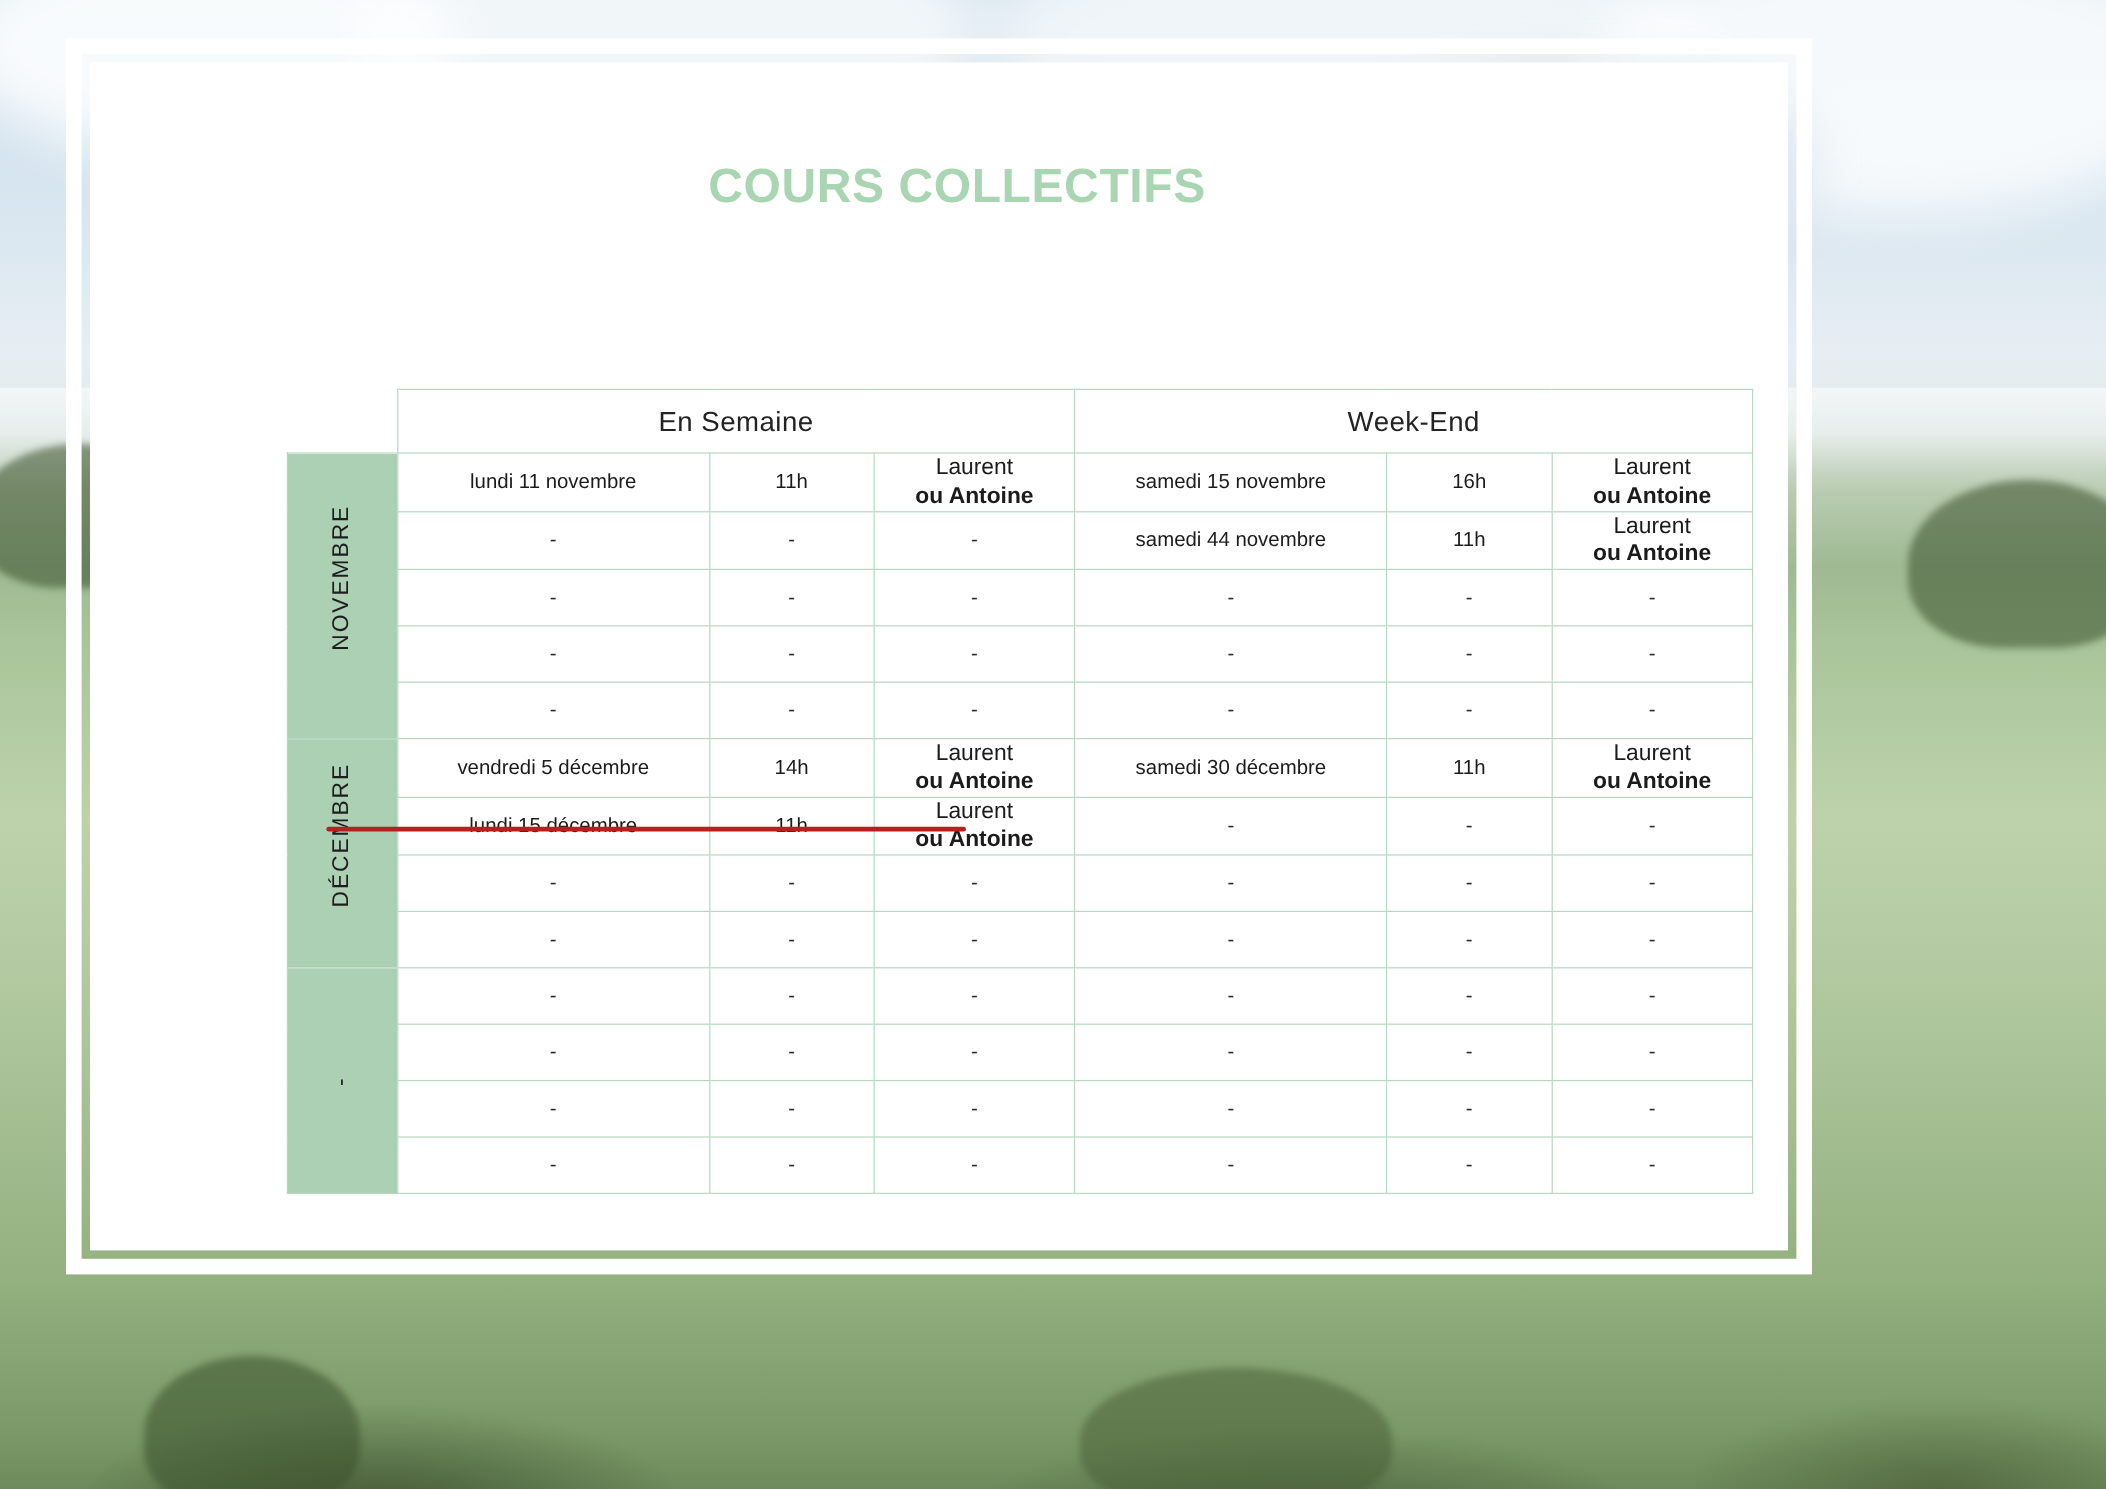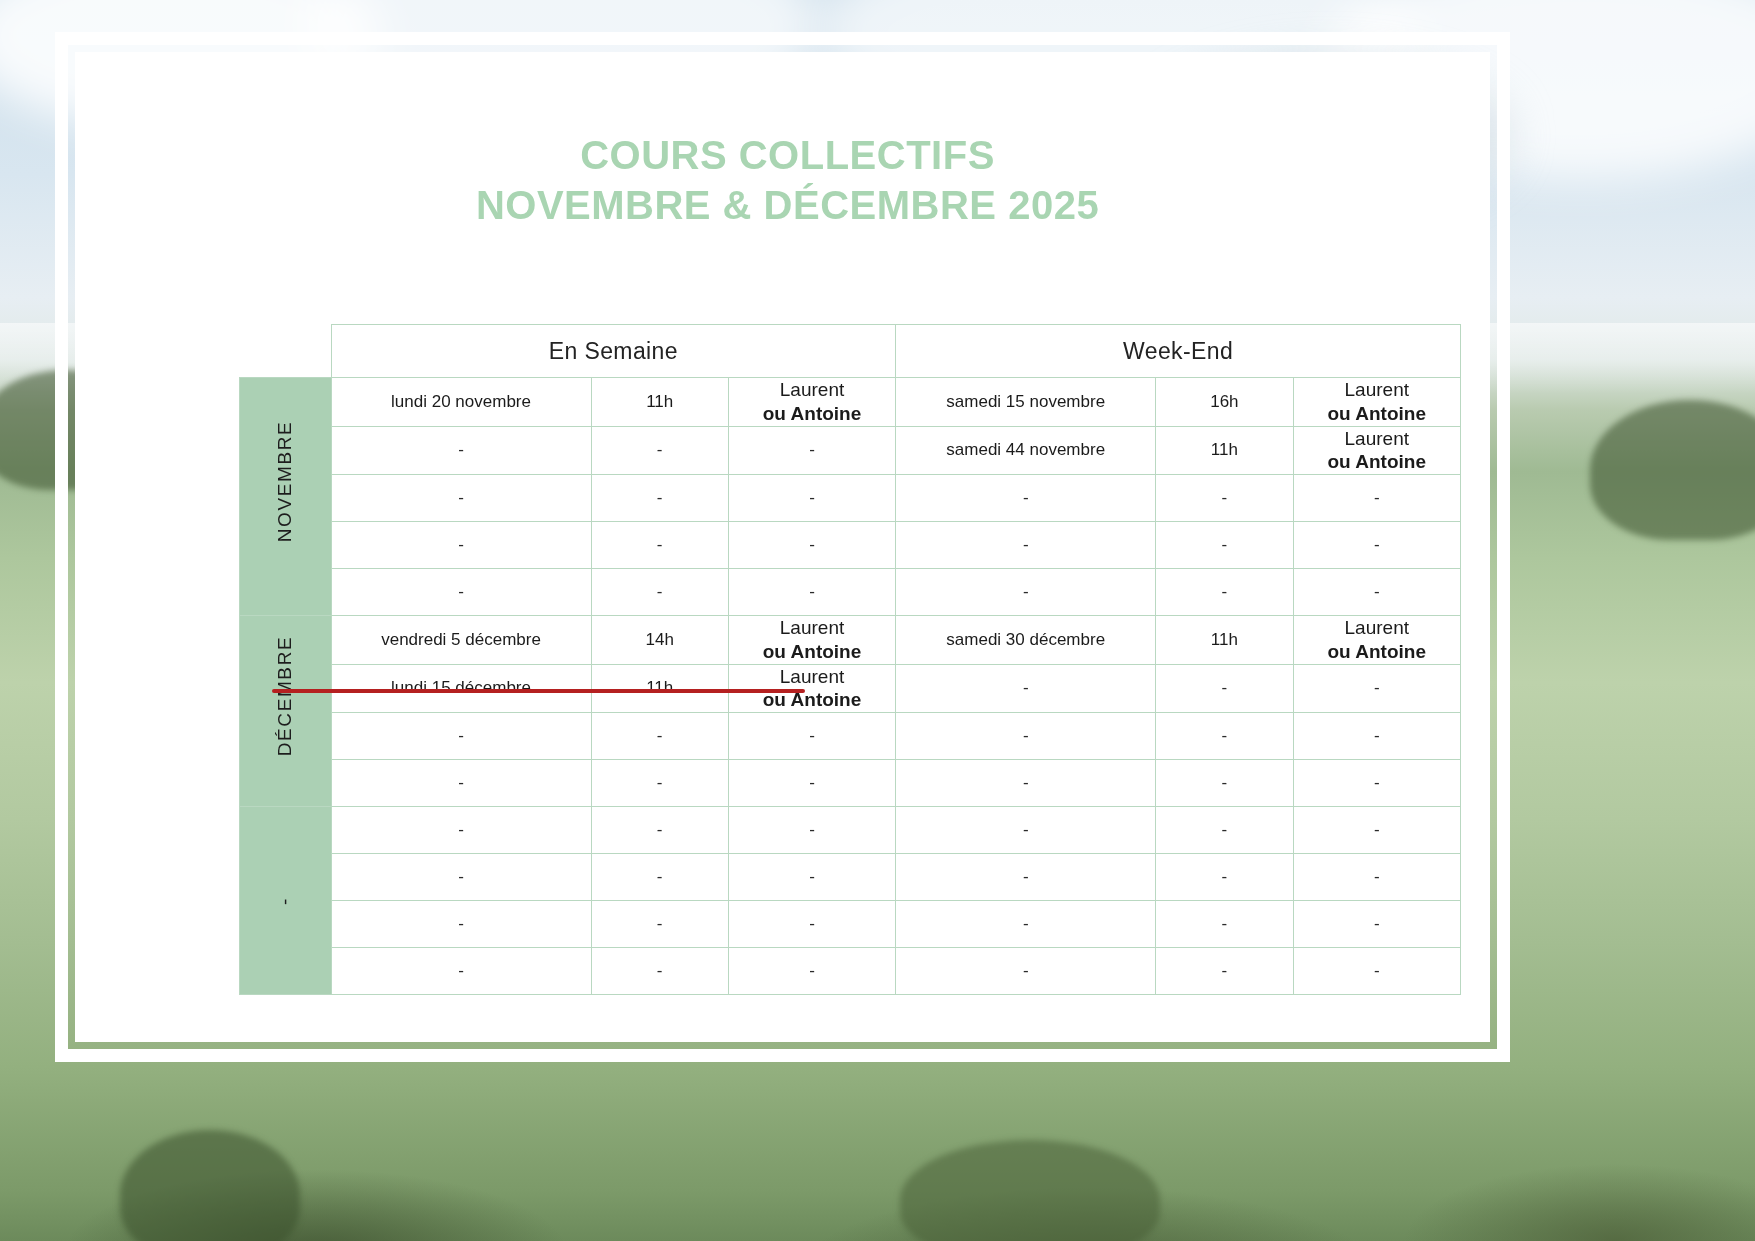--- a/index.html
+++ b/index.html
@@ -75,21 +75,21 @@
     top: 52px;
     width: 1415px;
     height: 990px;
     background: #ffffff;
     box-sizing: border-box;
   }
 
   
   #title {
     position: absolute;
-    left: 5px;
+    left: 15px;
     top: 78px;
     width: 100%;
     text-align: center;
     color: #a9d5b2;
     font-weight: bold;
     font-size: 40px;
     line-height: 1.25;
     letter-spacing: 0.5px;
   }
   #title .line { display: block; }
@@ -174,21 +174,20 @@
   <div class="treeline" style="left:120px; top:1130px; width:180px; height:130px;"></div>
   <div class="treeline" style="left:900px; top:1140px; width:260px; height:120px; background:rgba(70,92,52,0.5);"></div>
 </div>
 
 <div id="frame-outer"></div>
 
 <div id="card">
 
   <div id="title">
     <span class="line">COURS COLLECTIFS</span>
-    <span class="line">NOVEMBRE &amp; DÉCEMBRE 2025</span>
   </div>
 
   <table id="schedule">
     <colgroup>
       <col style="width:82px">
       <col class="col-day">
         <col class="col-time">
         <col class="col-coach">
       <col class="col-day">
         <col class="col-time">
@@ -199,21 +198,21 @@
       <tr>
         <td class="corner-blank"></td>
         <td class="group-head" colspan="3">En Semaine</td>
         <td class="group-head" colspan="3">Week-End</td>
       </tr>
 
       <tr>
         <td class="month-cell" rowspan="5">
           <span class="month-label">NOVEMBRE</span>
         </td>
-        <td class="row-cell">lundi 20 novembre</td>
+        <td class="row-cell">lundi 11 novembre</td>
         <td class="row-cell">11h</td>
         <td class="row-cell coach">
           <span>Laurent</span>
           <span class="l2">ou Antoine</span>
         </td>
         <td class="row-cell">samedi 15 novembre</td>
         <td class="row-cell">16h</td>
         <td class="row-cell coach">
           <span>Laurent</span>
           <span class="l2">ou Antoine</span>

